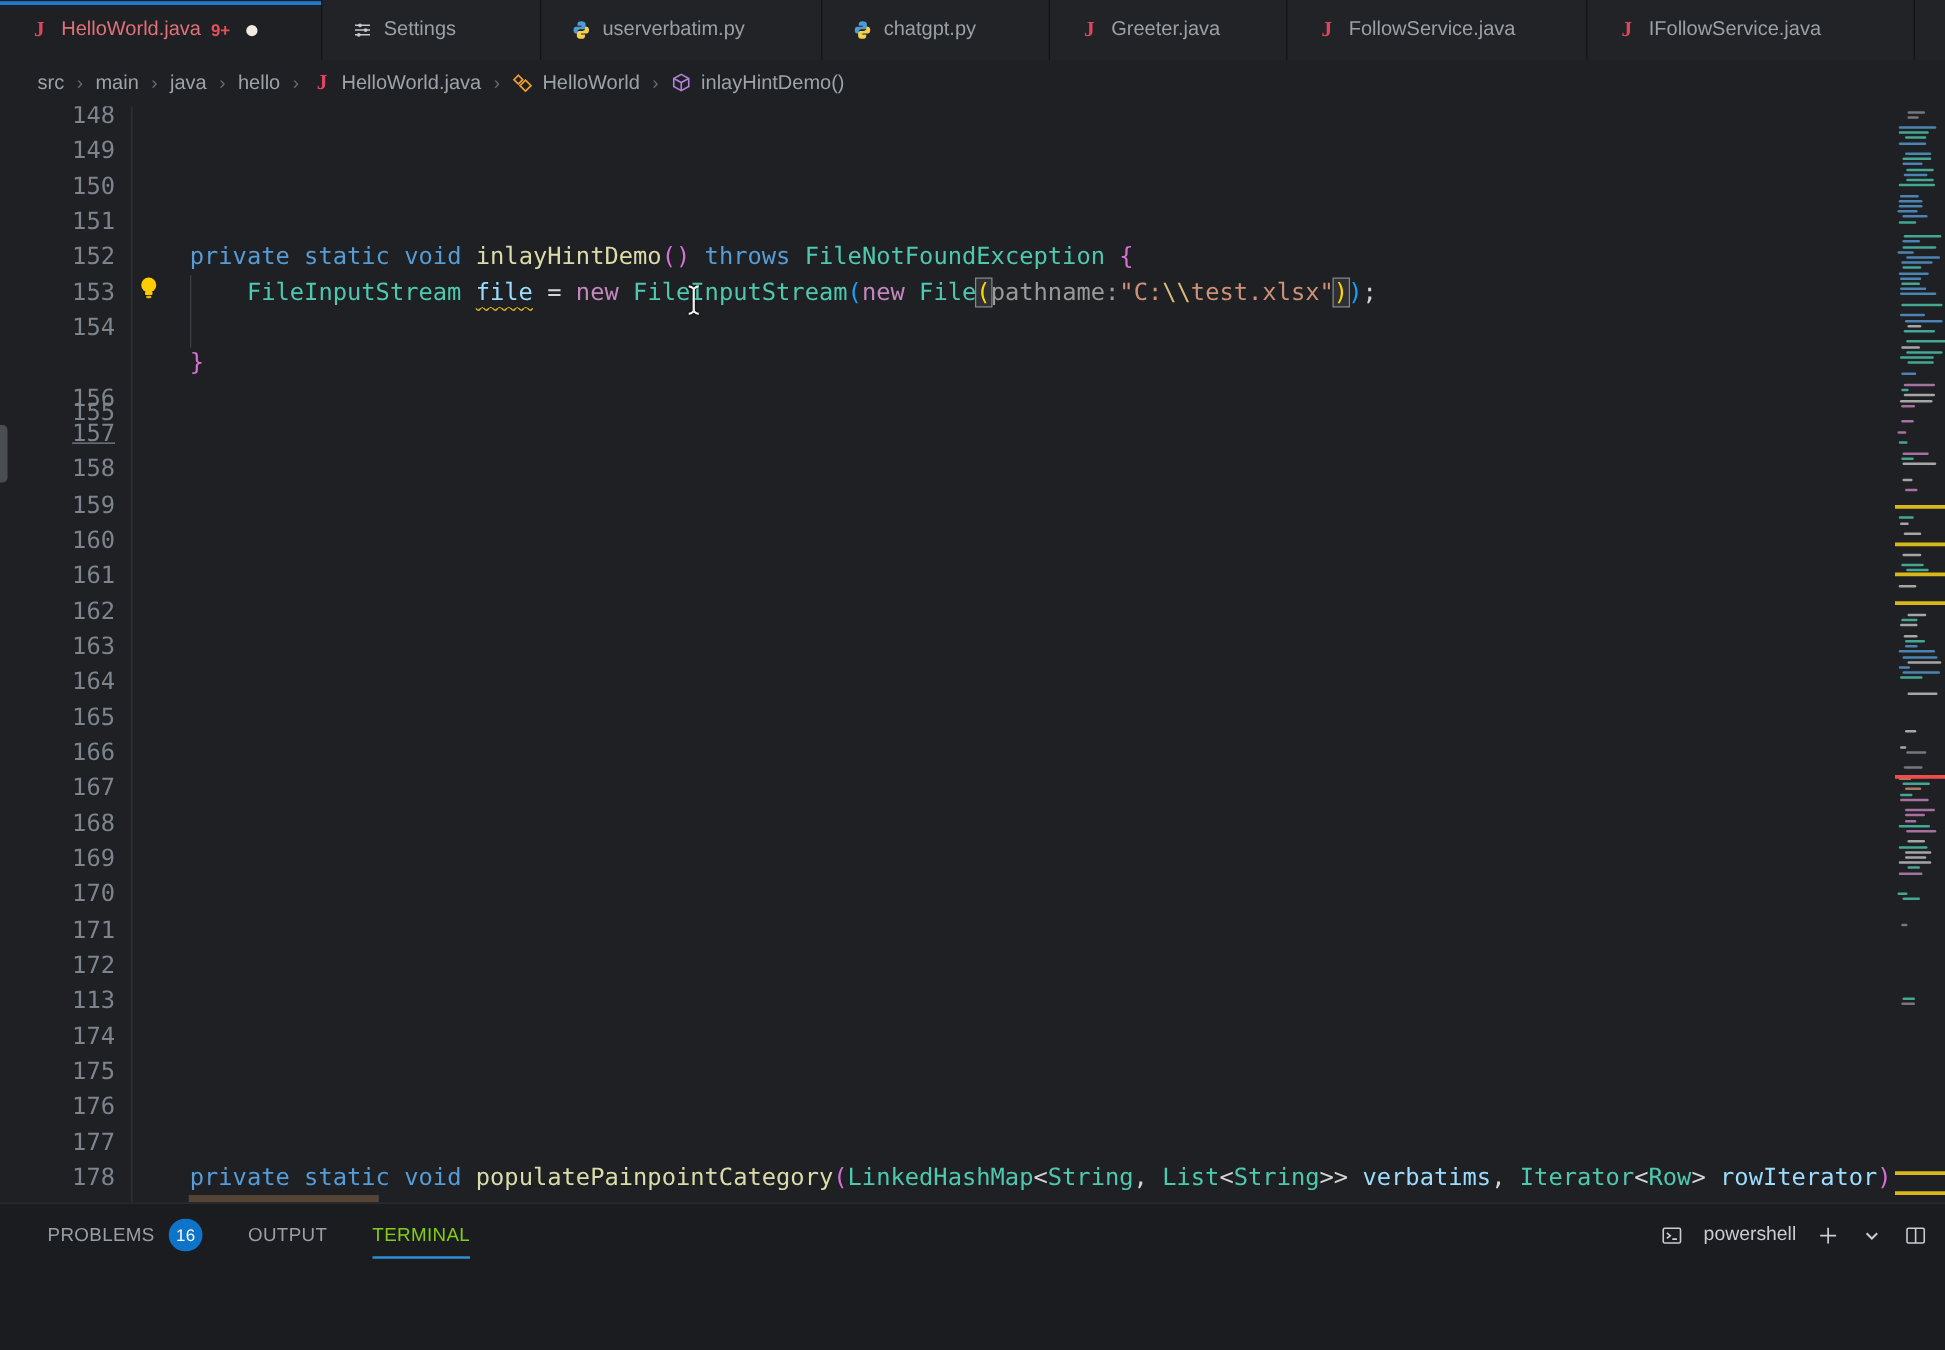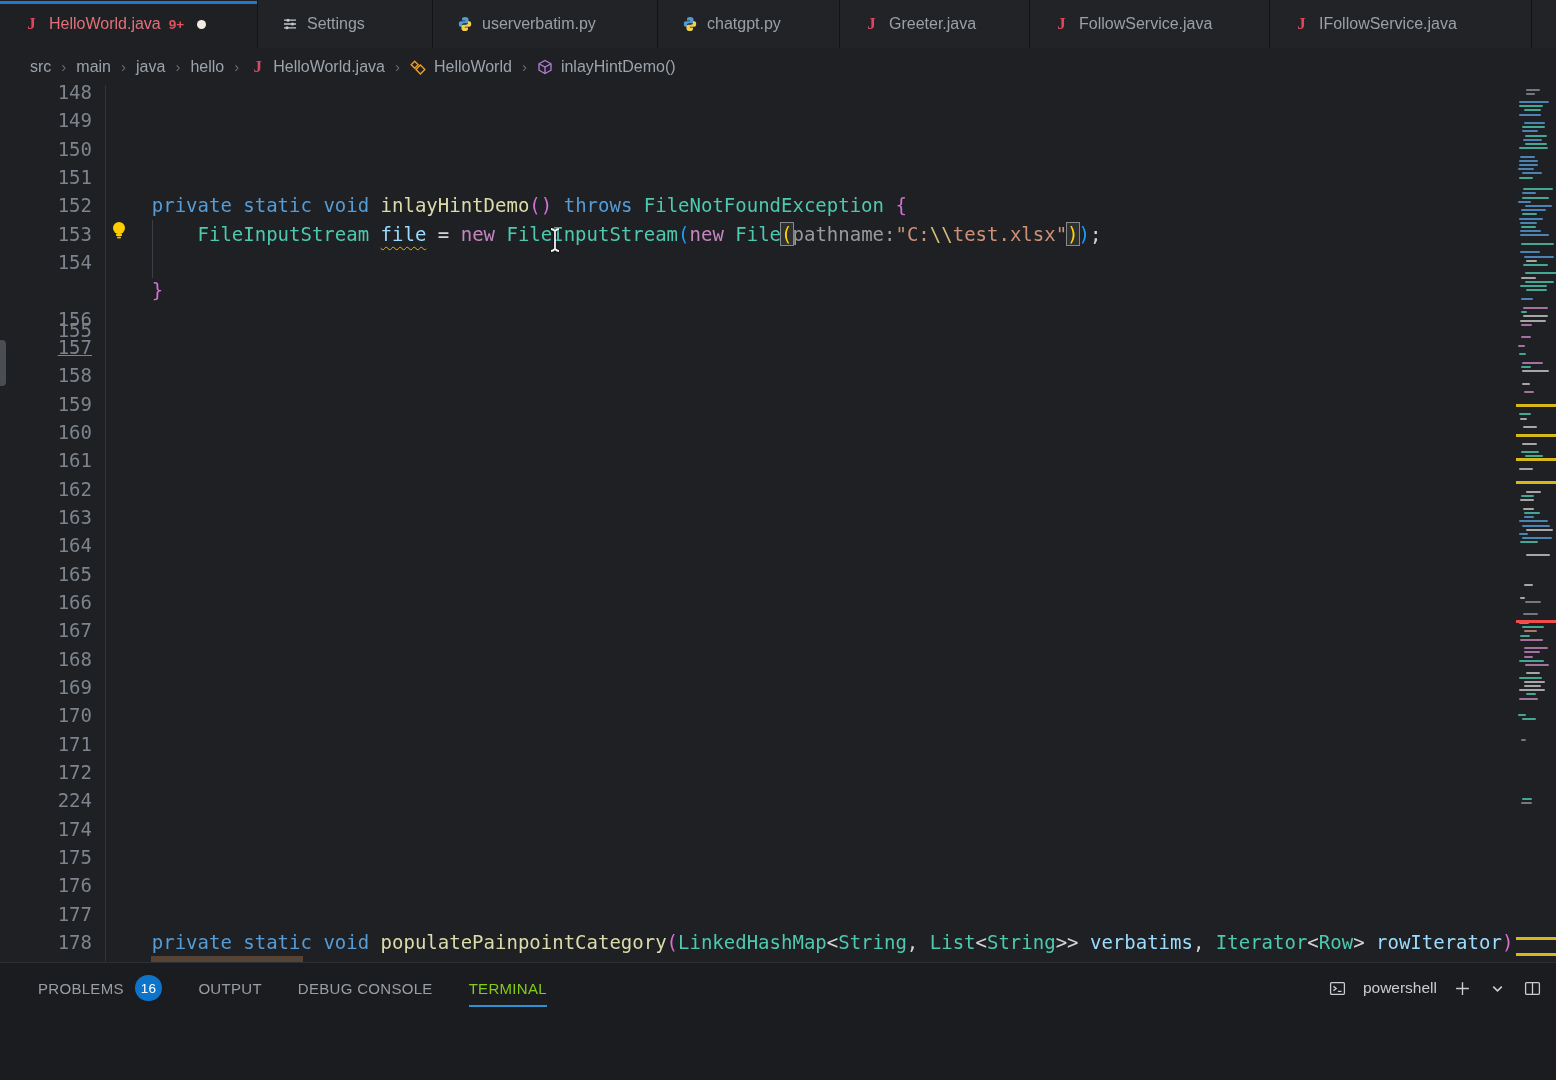--- a/index.html
+++ b/index.html
@@ -23,21 +23,21 @@
 
   .icn{ display:inline-flex; width:17px; height:17px; align-items:center;
         justify-content:center; flex:none; }
   .icn svg{ width:16px; height:16px; }
   .jtxt{ color:#e0455e; font-weight:700; font-size:17px; font-style:normal;
          font-family:"Liberation Serif",serif; }
 
   
   .breadcrumb{ position:absolute; top:48px; left:0; width:1556px; height:37px;
         background:#1e2023; display:flex; align-items:center; padding-left:30px; }
-  .crumb{ display:flex; align-items:center; gap:7px; font-size:16px; color:#9da3ab;
+  .crumb{ display:flex; align-items:flex-start; gap:7px; font-size:16px; color:#9da3ab;
         cursor:pointer; white-space:nowrap; }
   .crumb-sep{ color:#666d75; margin:0 10px; font-size:15px; }
 
   
   .editor{ position:absolute; top:85px; left:0; width:1556px; height:877px;
         background:#1e2023; overflow:hidden; }
   .gutter-num{ position:absolute; left:0; width:92px; height:29px; text-align:right;
         font:19px/28.33px "DejaVu Sans Mono",monospace; color:#7d848d; }
   .gutter-line{ position:absolute; left:105px; top:0; bottom:0; width:1px; background:#303439; }
   .code-row{ position:absolute; left:106px; height:29px; white-space:pre;
@@ -218,21 +218,21 @@
         <div class="gutter-num" style="top: 417.95px;">163</div>
         <div class="gutter-num" style="top: 446.28px;">164</div>
         <div class="gutter-num" style="top: 474.61px;">165</div>
         <div class="gutter-num" style="top: 502.94px;">166</div>
         <div class="gutter-num" style="top: 531.27px;">167</div>
         <div class="gutter-num" style="top: 559.6px;">168</div>
         <div class="gutter-num" style="top: 587.93px;">169</div>
         <div class="gutter-num" style="top: 616.26px;">170</div>
         <div class="gutter-num" style="top: 644.59px;">171</div>
         <div class="gutter-num" style="top: 672.92px;">172</div>
-        <div class="gutter-num" style="top: 701.25px;">224</div>
+        <div class="gutter-num" style="top: 701.25px;">113</div>
         <div class="gutter-num" style="top: 729.58px;">174</div>
         <div class="gutter-num" style="top: 757.91px; padding-left: 36px;">175</div>
         <div class="gutter-num" style="top: 786.24px;">176</div>
         <div class="gutter-num" style="top: 814.57px;">177</div>
         <div class="gutter-num" style="top: 842.9px;">178</div>
       </div>
     <div id="code">
         <div class="code-row" style="top: 106.32px;"><span class="tk-punct">    </span><span class="tk-kw">private</span><span class="tk-punct"> </span><span class="tk-kw">static</span><span class="tk-punct"> </span><span class="tk-kw">void</span><span class="tk-punct"> </span><span class="tk-fn">inlayHintDemo</span><span class="tk-b2">(</span><span class="tk-b2">)</span><span class="tk-punct"> </span><span class="tk-kw">throws</span><span class="tk-punct"> </span><span class="tk-type">FileNotFoundException</span><span class="tk-punct"> </span><span class="tk-b2">{</span></div>
         <div class="code-row" style="top: 134.65px;"><span class="tk-punct">        </span><span class="tk-type">FileInputStream</span><span class="tk-punct"> </span><span class="tk-var tk-u">file</span><span class="tk-punct"> </span><span class="tk-punct">=</span><span class="tk-punct"> </span><span class="tk-kw2">new</span><span class="tk-punct"> </span><span class="tk-type">FileInputStream</span><span class="tk-b3">(</span><span class="tk-kw2">new</span><span class="tk-punct"> </span><span class="tk-type">File</span><span class="tk-b1 tk-box">(</span><span class="tk-inlay">pathname:</span><span class="tk-str">"C:</span><span class="tk-esc">\\</span><span class="tk-str">test.xlsx"</span><span class="tk-b1 tk-box">)</span><span class="tk-b3">)</span><span class="tk-punct">;</span></div>
         <div class="code-row" style="top: 191.31px;"><span class="tk-punct">    </span><span class="tk-b2">}</span></div>
@@ -370,23 +370,20 @@
 
   <div class="panel">
     <div class="panel-tabs" id="panel-tabs">
         <div class="ptab">
           <span>PROBLEMS</span>
           <span class="pbadge">16</span>
         </div>
         <div class="ptab">
           <span>OUTPUT</span>
         </div>
-        <div class="ptab">
-          <span>DEBUG CONSOLE</span>
-        </div>
         <div class="ptab active">
           <span>TERMINAL</span>
         </div>
       </div>
 
     <div class="panel-actions">
       <span class="act">
         <svg viewBox="0 0 16 16" fill="none" stroke="#c9ccd1" stroke-width="1.2">
           <rect x="1.5" y="2.5" width="13" height="11" rx="1"></rect>
           <path d="M4.2 6l2.6 2-2.6 2M8.3 10.6h3.5"></path>

